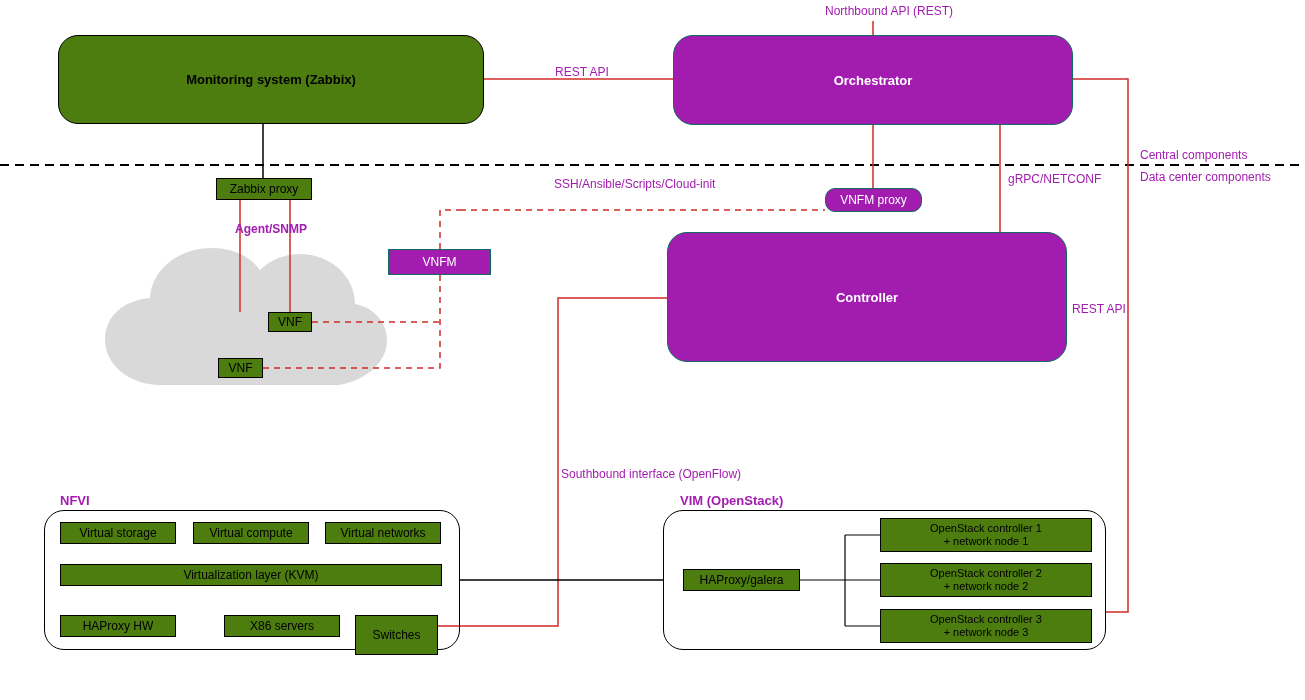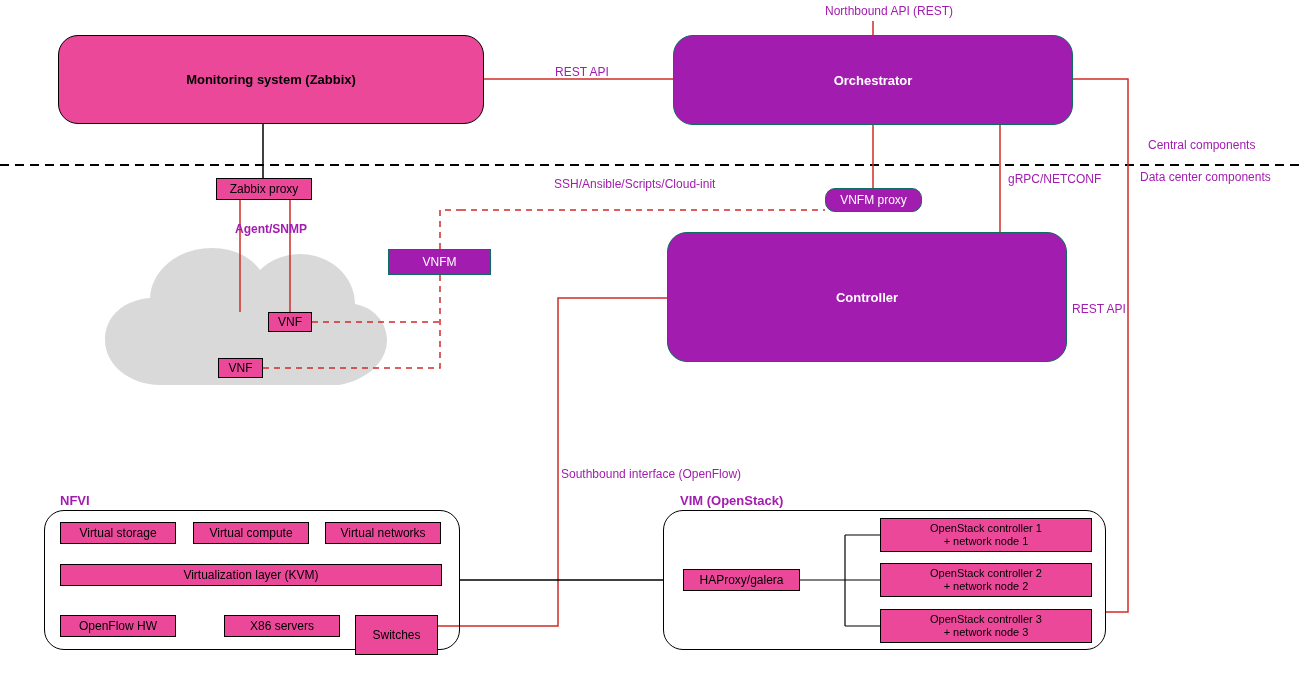--- a/index.html
+++ b/index.html
@@ -9,21 +9,21 @@
       background: #ffffff;
       width: 1305px;
       height: 700px;
       position: relative;
       overflow: hidden;
     }
     .box {
       position: absolute;
       border: 1px solid #000;
       border-radius: 20px;
-      background: #ec4899;
+      background: #4d7c0f;
       display: flex;
       align-items: center;
       justify-content: center;
       text-align: center;
       font-size: 13px;
       box-sizing: border-box;
     }
     .box.green {
       background: #a21caf;
       color: #fff;
@@ -104,21 +104,21 @@
 
   <line x1="800" y1="580" x2="845" y2="580" stroke="#000" stroke-width="1.2"></line>
   <line x1="845" y1="535" x2="845" y2="626" stroke="#000" stroke-width="1.2"></line>
   <line x1="845" y1="535" x2="880" y2="535" stroke="#000" stroke-width="1.2"></line>
   <line x1="845" y1="580" x2="880" y2="580" stroke="#000" stroke-width="1.2"></line>
   <line x1="845" y1="626" x2="880" y2="626" stroke="#000" stroke-width="1.2"></line>
 </svg>
 
 <div class="lbl" style="left:825px; top:4px;">Northbound API (REST)</div>
 <div class="lbl" style="left:555px; top:65px;">REST API</div>
-<div class="lbl" style="left:1140px; top:138px;margin-left:8px;">Central components</div>
+<div class="lbl" style="left:1140px; top:148px;">Central components</div>
 <div class="lbl" style="left:1140px; top:170px;">Data center components</div>
 <div class="lbl" style="left:235px; top:222px;font-weight:bold;">Agent/SNMP</div>
 <div class="lbl" style="left:554px; top:177px;">SSH/Ansible/Scripts/Cloud-init</div>
 <div class="lbl" style="left:1008px; top:172px;">gRPC/NETCONF</div>
 <div class="lbl" style="left:1072px; top:302px;">REST API</div>
 <div class="lbl" style="left:561px; top:467px;">Southbound interface (OpenFlow)</div>
 
 <div class="box bold" style="left:58px; top:35px; width:426px; height:89px;">Monitoring system (Zabbix)</div>
 <div class="box green bold" style="left:673px; top:35px; width:400px; height:90px;">Orchestrator</div>
 
@@ -131,21 +131,21 @@
 <div class="box rect" style="left:218px; top:358px; width:45px; height:20px; z-index:2;">VNF</div>
 
 <div class="box green bold" style="left:667px; top:232px; width:400px; height:130px;">Controller</div>
 
 <div class="lbl bold" style="left:60px; top:493px;">NFVI</div>
 <div class="box" style="left:44px; top:510px; width:416px; height:140px; background:transparent;"></div>
 <div class="box rect" style="left:60px; top:522px; width:116px; height:22px;">Virtual storage</div>
 <div class="box rect" style="left:193px; top:522px; width:116px; height:22px;">Virtual compute</div>
 <div class="box rect" style="left:325px; top:522px; width:116px; height:22px;">Virtual networks</div>
 <div class="box rect" style="left:60px; top:564px; width:382px; height:22px;">Virtualization layer (KVM)</div>
-<div class="box rect" style="left:60px; top:615px; width:116px; height:22px;">OpenFlow HW</div>
+<div class="box rect" style="left:60px; top:615px; width:116px; height:22px;">HAProxy HW</div>
 <div class="box rect" style="left:193px; top:615px; width:116px; height:22px;margin-left:31px;">X86 servers</div>
 <div class="box rect" style="left:355px; top:615px; width:83px; height:40px;">Switches</div>
 
 <div class="lbl bold" style="left:680px; top:493px;">VIM (OpenStack)</div>
 <div class="box" style="left:663px; top:510px; width:443px; height:140px; background:transparent;"></div>
 <div class="box rect" style="left:683px; top:569px; width:117px; height:22px;">HAProxy/galera</div>
 
 <div class="box rect" style="left:880px; top:518px; width:212px; height:34px; font-size:11px; line-height:1.15;">
   <div>
     <div>OpenStack controller 1</div>

